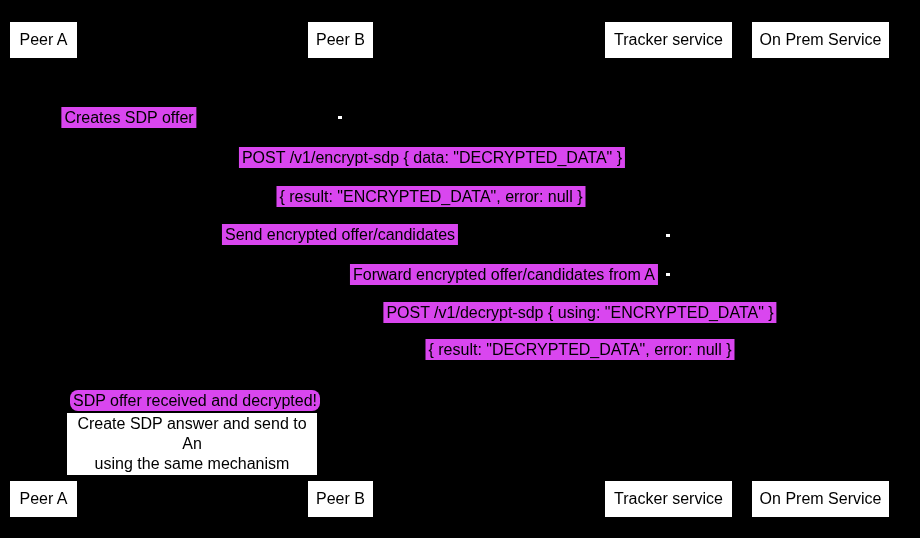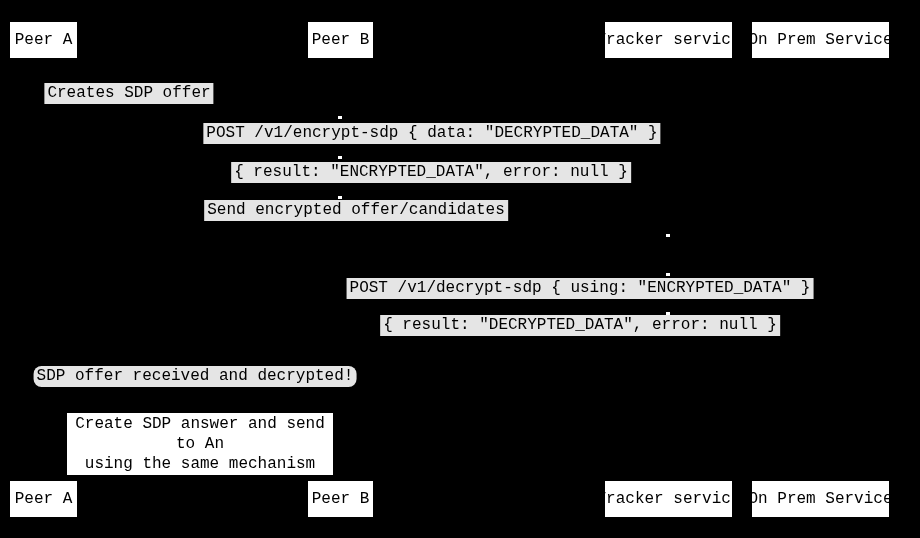--- a/index.html
+++ b/index.html
@@ -6,53 +6,54 @@
     margin: 0;
     padding: 0;
     background: #000000;
   }
   .stage {
     position: relative;
     width: 920px;
     height: 538px;
     background: #000000;
     overflow: hidden;
-    font-family: Liberation Mono, monospace;
+    font-family: Liberation Sans, sans-serif;
   }
   .actor {
     position: absolute;
     height: 36px;
     background: #ffffff;
     color: #000000;
     display: flex;
     align-items: center;
     justify-content: center;
     font-size: 16px;
     white-space: nowrap;
   }
   .msg {
     position: absolute;
     transform: translateX(-50%);
-    background: #e5e5e5;
+    background: #d946ef;
     color: #000000;
     font-size: 16px;
     height: 21px;
     line-height: 21px;
     padding: 0 3px;
     white-space: nowrap;
+    margin-top: 24px;
   }
   .note {
     position: absolute;
     background: #ffffff;
     color: #000000;
     font-size: 16px;
     line-height: 20px;
     text-align: center;
     white-space: pre-line;
-    padding: 1px 8px;
+    padding: 1px 0;
   }
   .dash {
     position: absolute;
     width: 4px;
     height: 3px;
     background: #ffffff;
   }
 </style>
 </head>
 <body>
@@ -67,21 +68,22 @@
   <div class="dash" style="left:338px; top:116px;"></div>
   <div class="dash" style="left:338px; top:156px;"></div>
   <div class="dash" style="left:338px; top:196px;"></div>
   <div class="dash" style="left:666px; top:234px;"></div>
   <div class="dash" style="left:666px; top:273px;"></div>
   <div class="dash" style="left:666px; top:312px;"></div>
 
   <div class="msg" style="left:129px; top:83px;">Creates SDP offer</div>
   <div class="msg" style="left:432px; top:123px;">POST /v1/encrypt-sdp { data: "DECRYPTED_DATA" }</div>
   <div class="msg" style="left:431px; top:162px;">{ result: "ENCRYPTED_DATA", error: null }</div>
-  <div class="msg" style="left:356px; top:200px;">Send encrypted offer/candidates</div>
+  <div class="msg" style="left:340px; top:200px;">Send encrypted offer/candidates</div>
+  <div class="msg" style="left:504px; top:240px;">Forward encrypted offer/candidates from A</div>
   <div class="msg" style="left:580px; top:278px;">POST /v1/decrypt-sdp { using: "ENCRYPTED_DATA" }</div>
   <div class="msg" style="left:580px; top:315px;">{ result: "DECRYPTED_DATA", error: null }</div>
   <div class="msg" style="left:195px; top:366px;border-radius:8px;">SDP offer received and decrypted!</div>
 
   <div class="note" style="left:67px; top:413px; width:250px;">Create SDP answer and send to An
 using the same mechanism</div>
 
   <div class="actor" style="left:10px;  top:481px; width:67px;">Peer A</div>
   <div class="actor" style="left:308px; top:481px; width:65px;">Peer B</div>
   <div class="actor" style="left:605px; top:481px; width:127px;">Tracker service</div>

